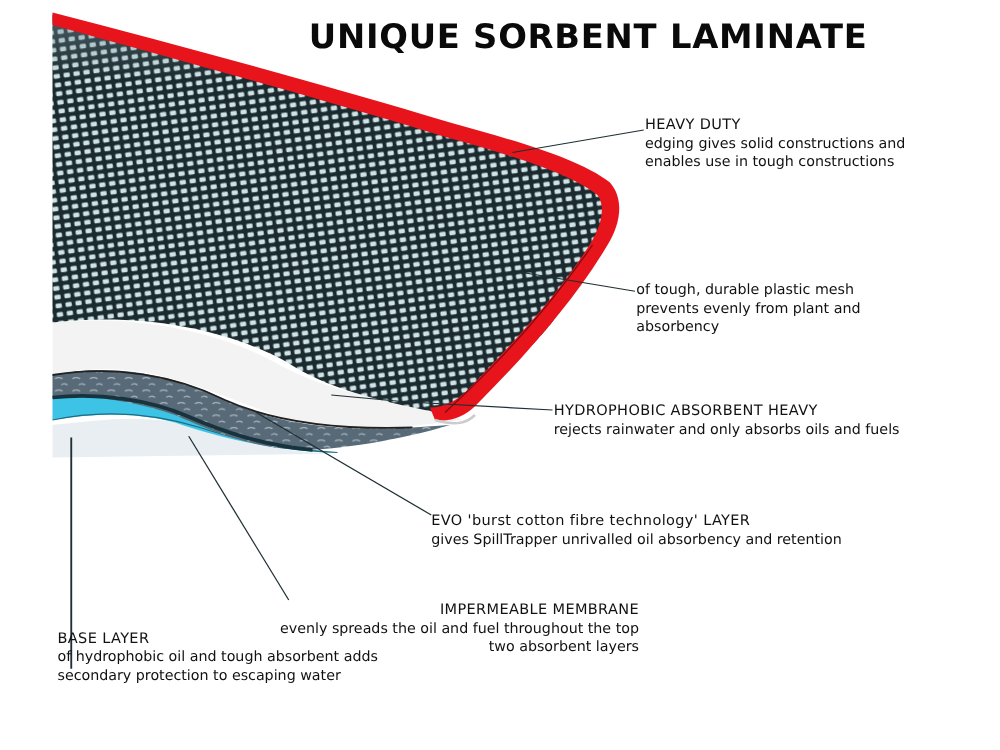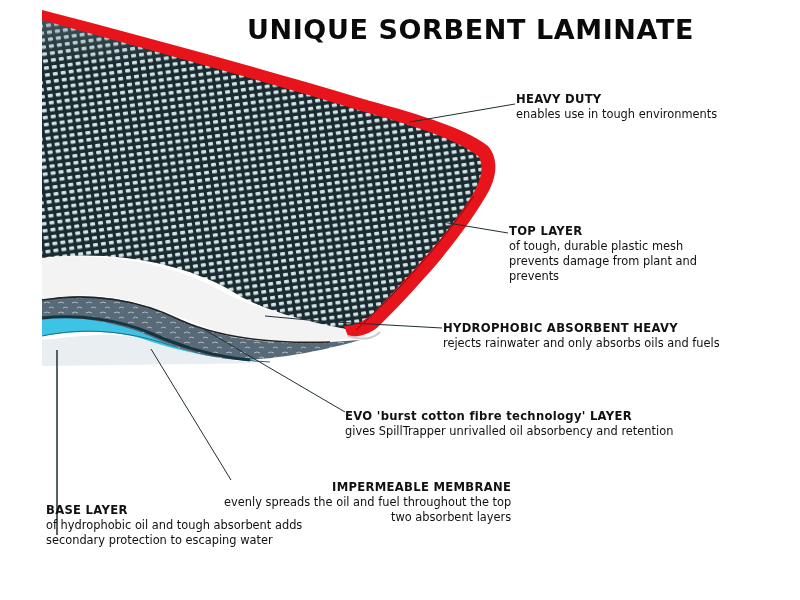--- a/index.html
+++ b/index.html
@@ -2,21 +2,21 @@
 <html><head>
 <meta charset="utf-8">
 <style>
   html, body { margin: 0; padding: 0; background: #ffffff; }
   body { width: 800px; height: 600px; position: relative; overflow: hidden;
          font-family: "DejaVu Sans", "Liberation Sans", sans-serif; color: #111; }
   .title { position: absolute; left: 207px; top: 14px; font-size: 27px; font-weight: bold;
            letter-spacing: 0.6px; color: #0a0a0a; white-space: nowrap; margin-left: 40px; }
   svg.art { position: absolute; left: 0; top: 0; }
   .callout { position: absolute; font-size: 11.4px; line-height: 15px; white-space: nowrap; }
-  .callout .h { font-weight: bold; font-size: 11.6px; letter-spacing: 0.3px; }
+  .callout .h { font-weight: normal; font-size: 11.6px; letter-spacing: 0.3px; }
   .callout .d { font-weight: normal; }
 </style>
 </head>
 <body>
 
 <div class="title">UNIQUE SORBENT LAMINATE</div>
 
 <svg class="art" width="800" height="600" viewBox="0 0 800 600">
   <defs>
     <pattern id="mesh" width="8" height="7" patternUnits="userSpaceOnUse" patternTransform="rotate(-8)">
@@ -59,28 +59,28 @@
     <line x1="265" y1="316" x2="330" y2="322"></line>
     <line x1="334" y1="322" x2="442" y2="328"></line>
     <line x1="205" y1="330" x2="345" y2="412"></line>
     <line x1="151" y1="349" x2="231" y2="480"></line>
     <line x1="57" y1="350" x2="57" y2="535" stroke-width="1.5"></line>
   </g>
 </svg>
 
 <div class="callout" style="left:516px; top:92px;">
   <div class="h">HEAVY DUTY</div>
-  <div class="d">enables use in tough environments</div>
+  <div class="d">edging gives solid constructions and</div>
+  <div class="d">enables use in tough constructions</div>
 </div>
 
 <div class="callout" style="left:509px; top:224px;">
-  <div class="h">TOP LAYER</div>
   <div class="d">of tough, durable plastic mesh</div>
-  <div class="d">prevents damage from plant and</div>
-  <div class="d">prevents</div>
+  <div class="d">prevents evenly from plant and</div>
+  <div class="d">absorbency</div>
 </div>
 
 <div class="callout" style="left:443px; top:321px;">
   <div class="h">HYDROPHOBIC ABSORBENT HEAVY</div>
   <div class="d">rejects rainwater and only absorbs oils and fuels</div>
 </div>
 
 <div class="callout" style="left:345px; top:409px;">
   <div class="h">EVO 'burst cotton fibre technology' LAYER</div>
   <div class="d">gives SpillTrapper unrivalled oil absorbency and retention</div>

